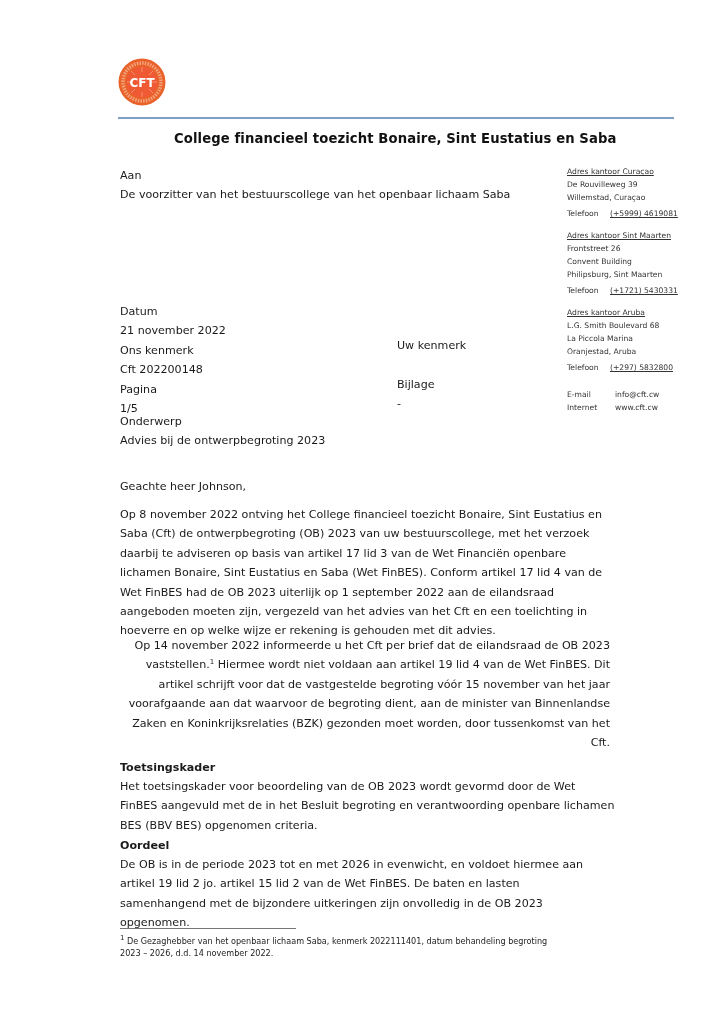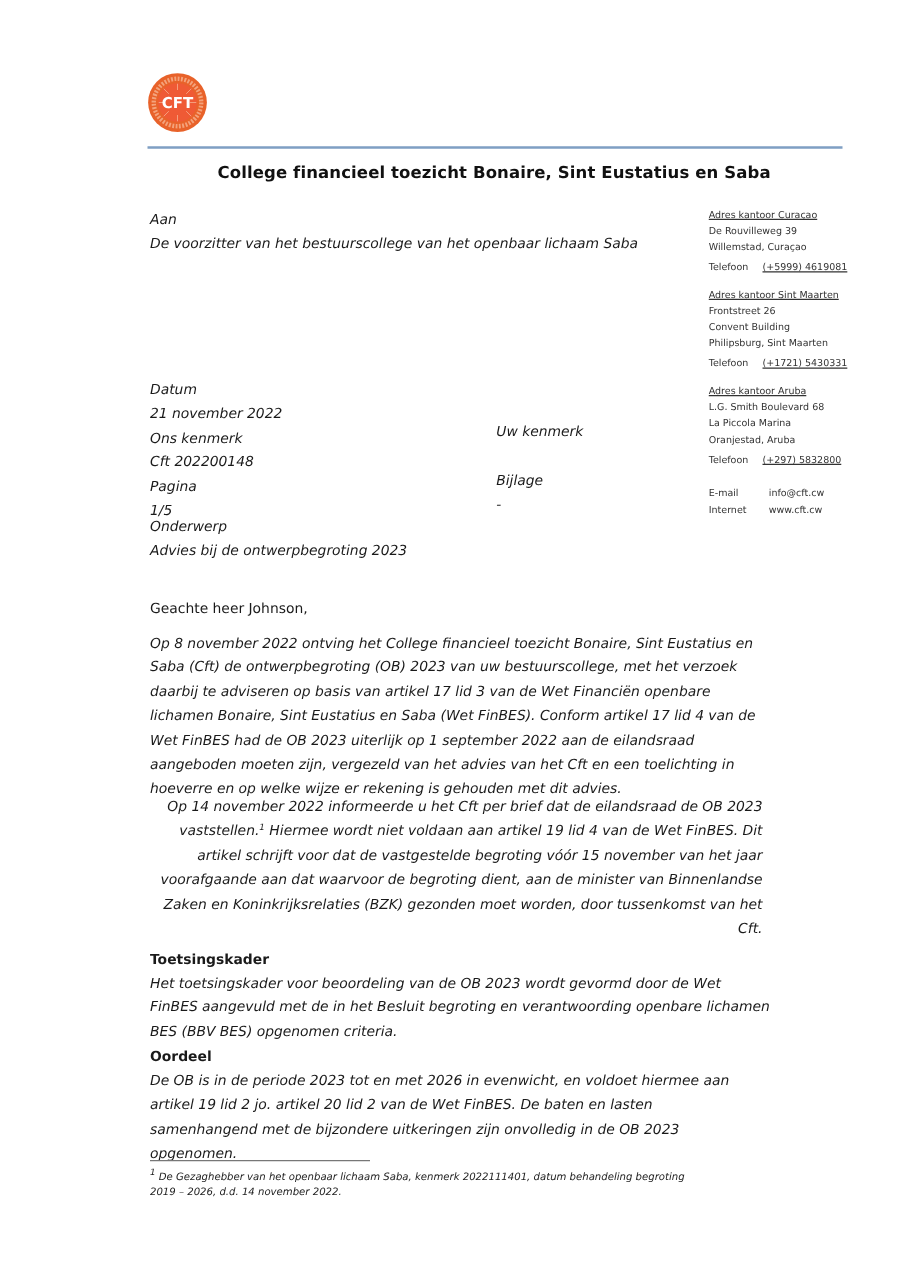--- a/index.html
+++ b/index.html
@@ -22,21 +22,21 @@
   .meta-right .gap { height: 19.4px; }
   .subject { left: 120px; top: 412px; }
   .salutation { left: 120px; top: 477px; text-align: center; }
   .para { left: 120px; width: 490px; }
   .p1 { top: 505px; }
   .p2 { top: 636px; text-align: right; }
   .h-toets { left: 120px; top: 758px; font-weight: bold; }
   .p3 { top: 777px; }
   .h-oordeel { left: 120px; top: 836px; font-weight: bold; }
   .p4 { top: 855px; }
-  .line { display: block; white-space: nowrap; font-style: italic; }
+  .line { display: block; white-space: nowrap; }
   .fn-rule { left: 120px; top: 928px; width: 176px; height: 1px; background: #777; }
   .footnote { left: 120px; top: 936px; font-size: 8.1px; line-height: 11.5px; color: #222; }
   sup { font-size: 7px; line-height: 0; vertical-align: 4px; }
 </style>
 </head>
 <body>
 
 <div class="abs logo">
   <svg width="48" height="48" viewBox="0 0 48 48">
     <circle cx="24" cy="24" r="23.5" fill="#e8622a"></circle>
@@ -132,22 +132,22 @@
 <div class="abs body-text h-toets">Toetsingskader</div>
 <div class="abs body-text para p3">
   <span class="line">Het toetsingskader voor beoordeling van de OB 2023 wordt gevormd door de Wet</span>
   <span class="line">FinBES aangevuld met de in het Besluit begroting en verantwoording openbare lichamen</span>
   <span class="line">BES (BBV BES) opgenomen criteria.</span>
 </div>
 
 <div class="abs body-text h-oordeel">Oordeel</div>
 <div class="abs body-text para p4">
   <span class="line">De OB is in de periode 2023 tot en met 2026 in evenwicht, en voldoet hiermee aan</span>
-  <span class="line">artikel 19 lid 2 jo. artikel 20 lid 2 van de Wet FinBES. De baten en lasten</span>
+  <span class="line">artikel 19 lid 2 jo. artikel 15 lid 2 van de Wet FinBES. De baten en lasten</span>
   <span class="line">samenhangend met de bijzondere uitkeringen zijn onvolledig in de OB 2023</span>
   <span class="line">opgenomen.</span>
 </div>
 
 <div class="abs fn-rule"></div>
 <div class="abs footnote">
   <span class="line"><sup>1</sup><span> De Gezaghebber van het openbaar lichaam Saba, kenmerk 2022111401, datum behandeling begroting</span></span>
-  <span class="line">2019 – 2026, d.d. 14 november 2022.</span>
+  <span class="line">2023 – 2026, d.d. 14 november 2022.</span>
 </div>
 
 </body></html>

